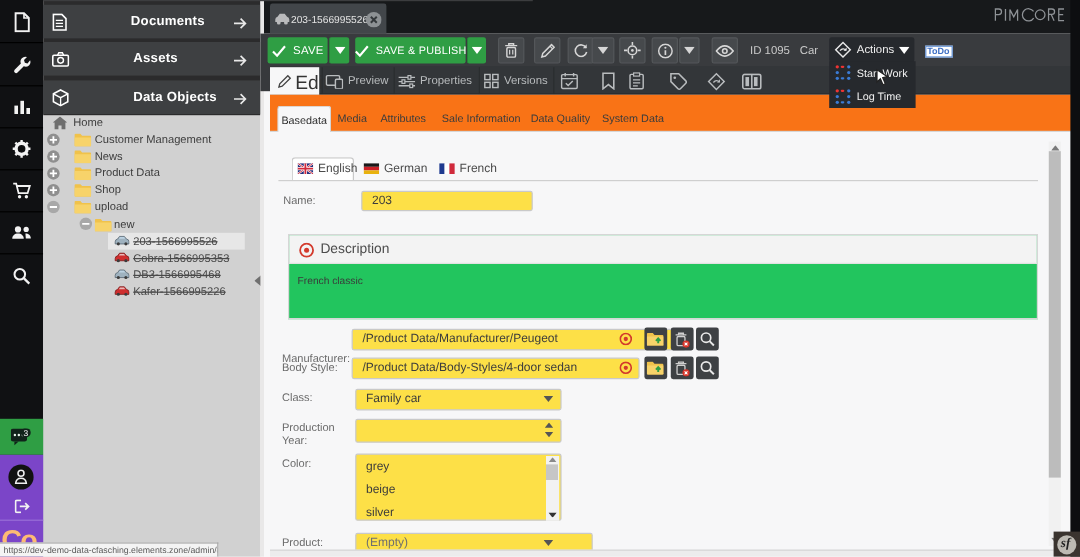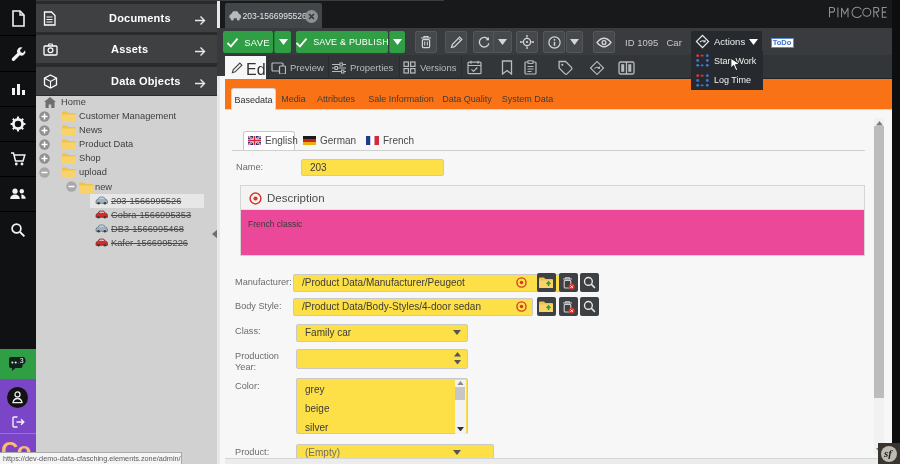--- a/index.html
+++ b/index.html
@@ -482,32 +482,32 @@
         <rect width="9" height="18" fill="#1f3a8f"></rect>
         <rect x="9" width="8" height="18" fill="#fff"></rect>
         <rect x="17" width="9" height="18" fill="#d02a3c"></rect>
       </svg>French
   </div>
   <div class="abs" style="left:7px;top:70.5px;width:633px;height:1px;background:#cfcfcf"></div>
 
   <span class="flabel" style="left:11px;top:83px">Name:</span>
   <div class="finput" style="left:76px;top:79.5px;width:143px;height:17px">203</div>
 
-  <div class="abs" style="left:15px;top:106px;width:625px;height:70.5px;background:#ec4899;border:1px solid #d6d6d6;">
+  <div class="abs" style="left:15px;top:116px;width:625px;height:70.5px;background:#22c55e;border:1px solid #d6d6d6;">
     <div style="position:absolute;left:0;top:0;width:100%;height:24px;background:#f3f3f3;border-bottom:1px solid #e2e2e2;">
       <svg style="position:absolute;left:8px;top:6px" width="13" height="13" viewBox="0 0 13 13">
           <circle cx="6.5" cy="6.5" r="5.4" fill="none" stroke="#d33a2c" stroke-width="1.5"></circle>
           <circle cx="6.5" cy="6.5" r="2.1" fill="#d33a2c"></circle>
         </svg>
       <span style="position:absolute;left:26px;top:6px;font-size:11.5px;color:#4c4c4c;">Description</span>
     </div>
     <span style="position:absolute;left:7px;top:33px;font-size:8.5px;color:#3a3a3a;">French classic</span>
   </div>
 
-  <span class="flabel" style="left:10px;top:198px">Manufacturer:</span>
+  <span class="flabel" style="left:10px;top:215px">Manufacturer:</span>
   <div class="finput" style="left:68px;top:194.5px;width:279px;height:18px">/Product Data/Manufacturer/Peugeot</div>
   <svg style="position:absolute;left:291px;top:198px" width="11" height="11" viewBox="0 0 13 13">
       <circle cx="6.5" cy="6.5" r="5.4" fill="none" stroke="#d33a2c" stroke-width="1.6"></circle>
       <circle cx="6.5" cy="6.5" r="2.1" fill="#d33a2c"></circle>
     </svg>
   <div class="fbtn" style="left:311.5px;top:194px">
     <svg width="14" height="12" viewBox="0 0 14 12">
         <path d="M0 1.5Q0 .5 1 .5h4l1.4 1.6H13q1 0 1 1V10q1 1-1 1H1q-1 0-1-1z" fill="#f0c24b"></path>
         <path d="M0 3.5h14V10q0 1-1 1H1q-1 0-1-1z" fill="#f7d36a"></path>
         <path d="M9.5 9V5.5M7.6 7l1.9-2 1.9 2" fill="none" stroke="#2f9e44" stroke-width="1.6"></path>

